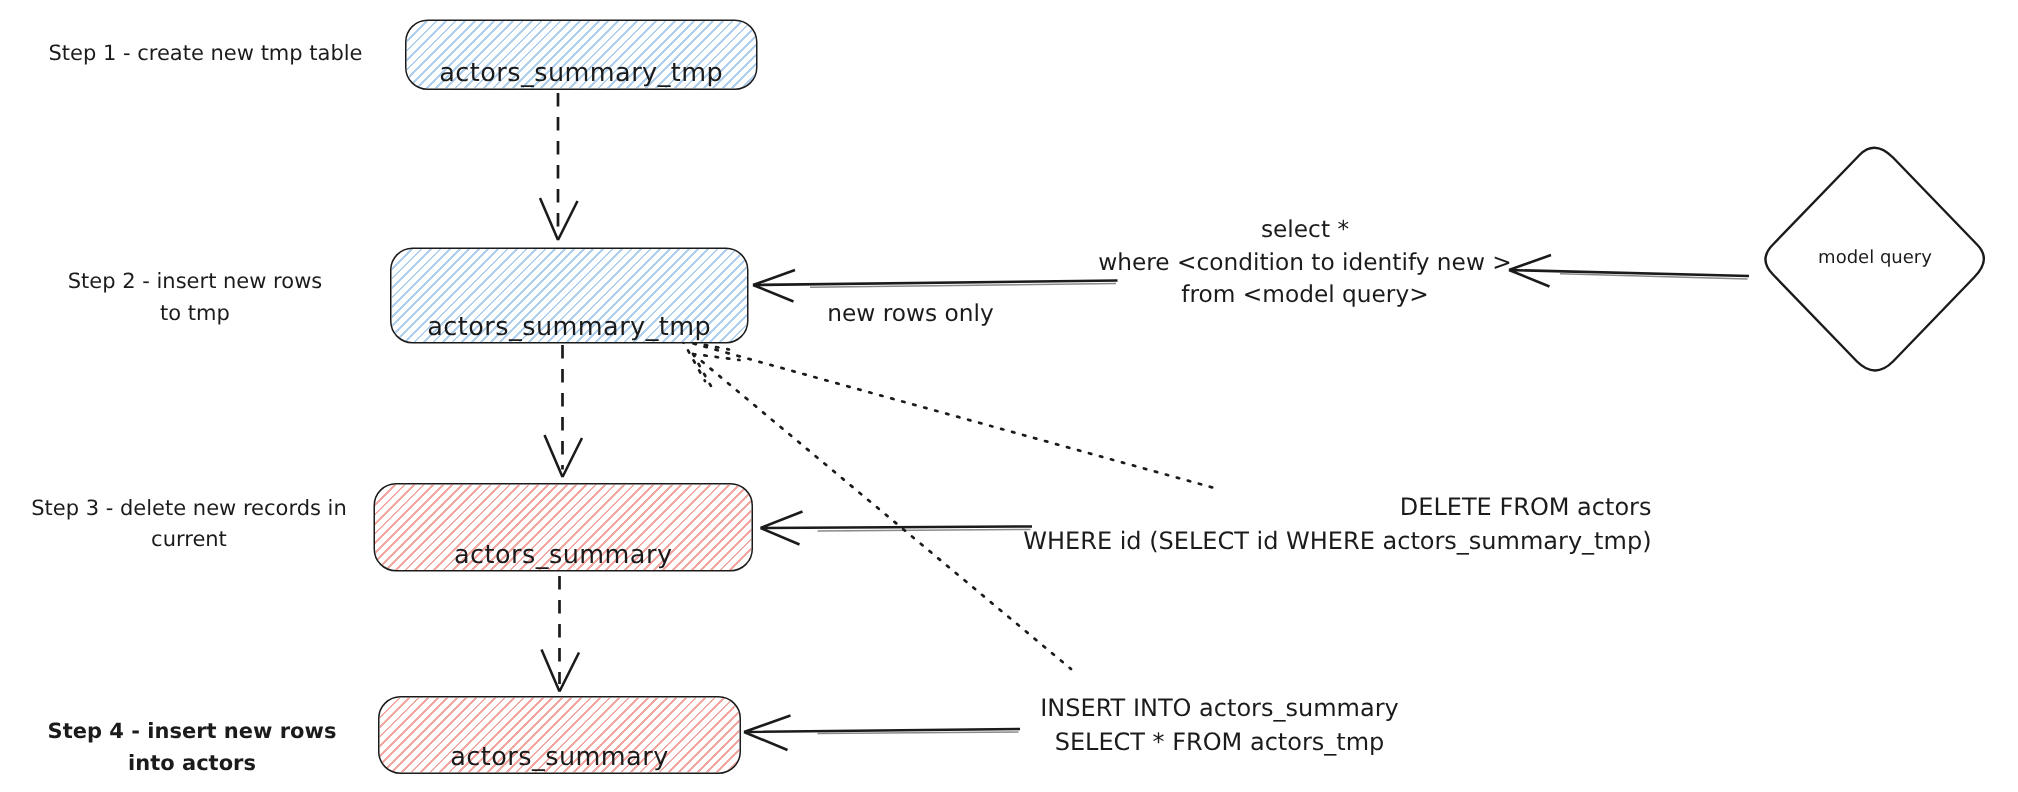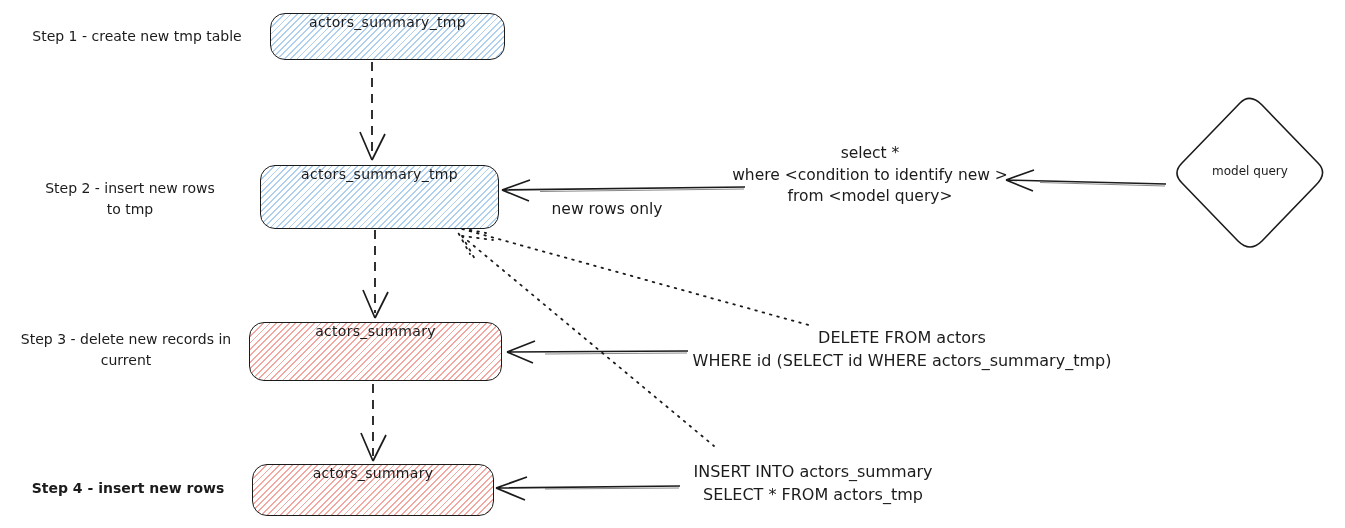--- a/index.html
+++ b/index.html
@@ -14,23 +14,23 @@
     font-family:"DejaVu Sans","Liberation Sans",sans-serif;color:#1b1b1b;overflow:hidden;
   }
   svg.connectors{position:absolute;left:0;top:0;z-index:0;}
   .s{stroke:var(--stroke);fill:none;}
   .solid{stroke-width:1.7;}
   .ghost{stroke:#8a8a8a;stroke-width:1;}
   .dashed{stroke-width:1.8;stroke-dasharray:9 7;}
   .dotted{stroke-width:1.8;stroke-dasharray:1.6 6;stroke-linecap:round;}
   .diamond{fill:#ffffff;stroke:var(--stroke);stroke-width:1.6;}
   .node{
-    position:absolute;z-index:1;display:flex;align-items:flex-start;justify-content:center;
+    position:absolute;z-index:1;display:flex;align-items:flex-end;justify-content:center;
     border:1.7px solid var(--stroke);border-radius:15px;
-    font-size:14px;letter-spacing:.3px;
+    font-size:17px;letter-spacing:.3px;
     background-color:#fff;background-clip:padding-box;
   }
   .node.tmp{background-image:repeating-linear-gradient(135deg,var(--tmp-hatch) 0 1.3px,transparent 1.3px 4.5px);}
   .node.current{background-image:repeating-linear-gradient(135deg,var(--current-hatch) 0 1.3px,transparent 1.3px 4.5px);}
   .caption{position:absolute;z-index:2;text-align:center;font-size:14px;line-height:21px;}
   .annotation{position:absolute;z-index:2;text-align:center;font-size:15.5px;line-height:21.5px;}
   .annotation.sqlcaps{font-size:16px;line-height:23px;}
   .diamond-label{position:absolute;z-index:2;text-align:center;font-size:12px;}
 </style>
 </head>
@@ -92,20 +92,21 @@
   <div class="caption" style="left:25px;top:178px;width:210px;">
     <div>Step 2 - insert new rows</div>
     <div>to tmp</div>
   </div>
   <div class="caption" style="left:0px;top:329px;width:252px;">
     <div>Step 3 - delete new records in</div>
     <div>current</div>
   </div>
   <div class="caption" style="left:22px;top:478px;width:212px;font-weight:bold;">
     <div>Step 4 - insert new rows</div>
+    <div>into actors</div>
   </div>
 
   <div class="node tmp" style="left:270px;top:13px;width:233px;height:45px;">
     <span>actors_summary_tmp</span>
   </div>
   <div class="node tmp" style="left:260px;top:165px;width:237px;height:62px;">
     <span>actors_summary_tmp</span>
   </div>
   <div class="node current" style="left:249px;top:322px;width:251px;height:57px;">
     <span>actors_summary</span>
@@ -117,21 +118,21 @@
   <div class="diamond-label" style="left:1185px;top:164px;width:130px;">model query</div>
 
   <div class="annotation" style="left:684px;top:143px;width:372px;">
     <div>select *</div>
     <div>where &lt;condition to identify new &gt;</div>
     <div>from &lt;model query&gt;</div>
   </div>
 
   <div class="annotation" style="left:547px;top:199px;width:120px;">new rows only</div>
 
-  <div class="annotation sqlcaps" style="left:666px;top:326px;width:472px;">
+  <div class="annotation sqlcaps" style="left:629px;top:326px;width:472px;text-align:right;">
     <div>DELETE FROM actors</div>
     <div>WHERE id (SELECT id WHERE actors_summary_tmp)</div>
   </div>
 
   <div class="annotation sqlcaps" style="left:655px;top:460px;width:316px;">
     <div>INSERT INTO actors_summary</div>
     <div>SELECT * FROM actors_tmp</div>
   </div>
 
 </div>

